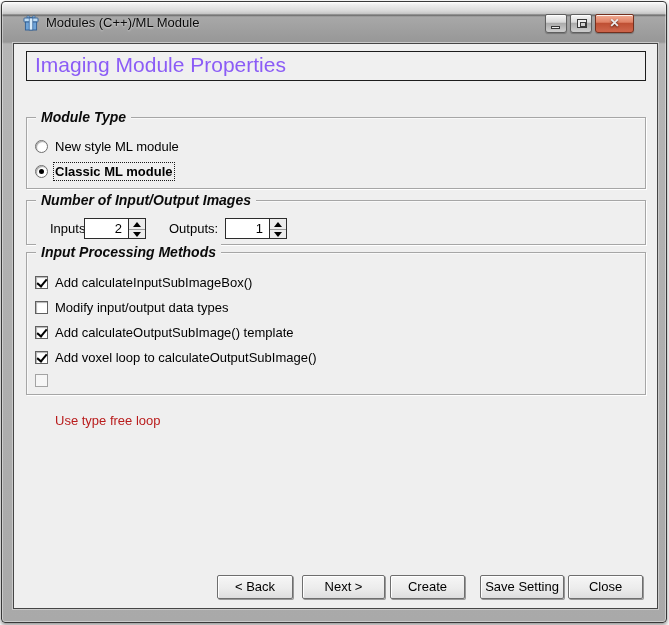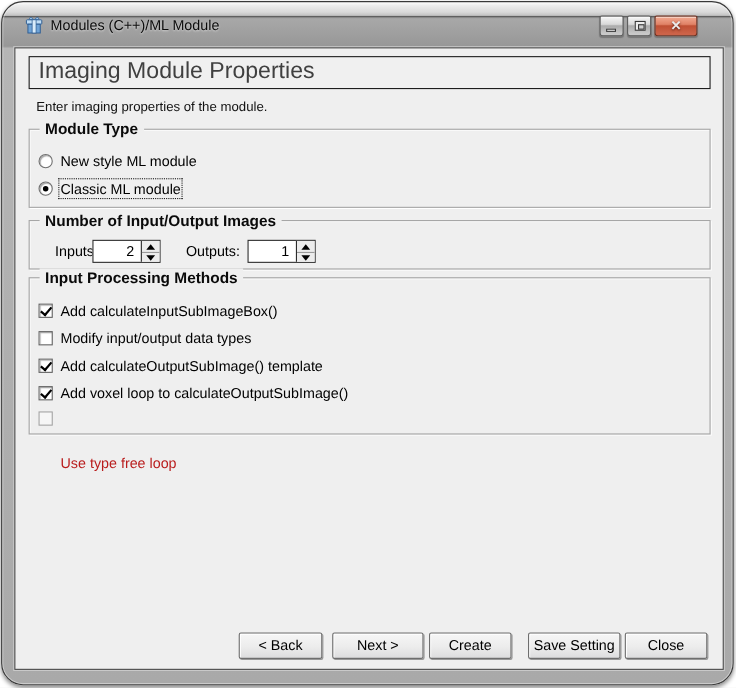--- a/index.html
+++ b/index.html
@@ -1,21 +1,21 @@
 <!DOCTYPE html>
 <html><head>
 <meta charset="utf-8">
 <style>
   html,body{margin:0;padding:0;background:#ffffff;width:669px;height:625px;
     font-family:"Liberation Sans", sans-serif;-webkit-font-smoothing:antialiased;}
   *{box-sizing:border-box;}
 
   
   .window{position:absolute;left:1px;top:1px;width:666px;height:622px;
-    border:1px solid #383838;border-radius:20px;
+    border:1px solid #383838;border-radius:4px;
     background:linear-gradient(180deg,
       #fdfdfd 0px,#ececec 3px,#d9d9d9 9px,#c3c3c3 12px,
       #606060 13px,#8d8d8d 14px,
       #a8a8a8 15px,#979797 40px,
       #b5b5b5 42px,#a9a9a9 100%);
     box-shadow:0 2px 4px rgba(0,0,0,.45), inset 0 0 0 1px rgba(255,255,255,.4);}
 
   .titlebar{position:absolute;left:0;top:0;width:100%;height:41px;}
   .title-icon{position:absolute;left:20px;top:12px;width:18px;height:18px;}
   .title-text{position:absolute;left:44px;top:13px;font-size:13px;color:#0a0a0a;
@@ -37,37 +37,37 @@
   .glyph-close{position:absolute;left:0;top:1px;width:100%;text-align:center;
     font-size:12px;font-weight:bold;color:#ececec;
     text-shadow:0 1px 2px rgba(70,20,8,.9);}
 
   
   .client{position:absolute;left:11px;top:41px;width:645px;height:566px;
     background:#efefef;border:1px solid #454545;box-shadow:0 0 0 1px #c9c9c9;}
 
   .header-box{position:absolute;left:12px;top:7px;width:620px;height:30px;
     border:1px solid #1d1d1d;background:#f0f0f0;}
-  .header-box .ht{position:absolute;left:8px;top:1px;font-size:21px;color:#404040;
+  .header-box .ht{position:absolute;left:8px;top:1px;font-size:21px;color:#8b5cf6;
     white-space:nowrap;}
   .subtitle{position:absolute;left:19px;top:46px;font-size:12px;color:#111;}
 
   .group{position:absolute;left:12px;width:620px;border:1px solid #a6a6a6;
     box-shadow:1px 1px 0 rgba(255,255,255,.95), inset 1px 1px 0 rgba(255,255,255,.6);}
   .group-label{position:absolute;top:-9px;left:9px;padding:0 5px;background:#efefef;
-    font-size:14px;font-weight:bold;color:#0a0a0a;white-space:nowrap;}
+    font-size:14px;font-weight:bold;color:#0a0a0a;white-space:nowrap;font-style:italic;}
   .g1{top:73px;height:72px;}
   .g2{top:156px;height:45px;}
   .g3{top:208px;height:143px;}
 
   
   .opt-row{position:absolute;left:0;width:100%;height:17px;cursor:default;}
   .opt-label{position:absolute;left:28px;top:0;font-size:13px;color:#000;white-space:nowrap;}
   .opt-row.disabled .opt-label{color:#b91c1c;margin-top:40px;}
-  .opt-row.focused .opt-label{outline:1px dotted #1a1a1a;outline-offset:1px;}
+  .opt-row.focused .opt-label{outline:1px dotted #1a1a1a;outline-offset:1px;font-weight:bold;}
 
   .radio{position:absolute;left:8px;top:1px;width:13px;height:13px;border-radius:50%;
     background:#fff;border:1px solid #6f6f6f;
     box-shadow:inset 1px 1px 1px rgba(0,0,0,.35), inset -1px -1px 0 rgba(255,255,255,.9);}
   .opt-row.checked .radio::after{content:"";position:absolute;left:3px;top:3px;width:5px;height:5px;
     border-radius:50%;background:#000;}
 
   .checkbox{position:absolute;left:8px;top:1px;width:13px;height:13px;background:#fff;
     border:1px solid #606060;
     box-shadow:inset 1px 1px 1px rgba(0,0,0,.3), inset -1px -1px 0 rgba(255,255,255,.9);}
@@ -127,21 +127,20 @@
         <span class="glyph-close">✕</span>
       </div>
     </div>
   </div>
 
   <div class="client">
 
     <div class="header-box">
       <span class="ht">Imaging Module Properties</span>
     </div>
-    <div class="subtitle">Enter imaging properties of the module.</div>
 
     <div class="group g1">
       <span class="group-label">Module Type</span>
       <div class="opt-row" style="top:21px">
         <span class="radio"></span>
         <span class="opt-label">New style ML module</span>
       </div>
       <div class="opt-row checked focused" style="top:46px">
         <span class="radio"></span>
         <span class="opt-label">Classic ML module</span>

